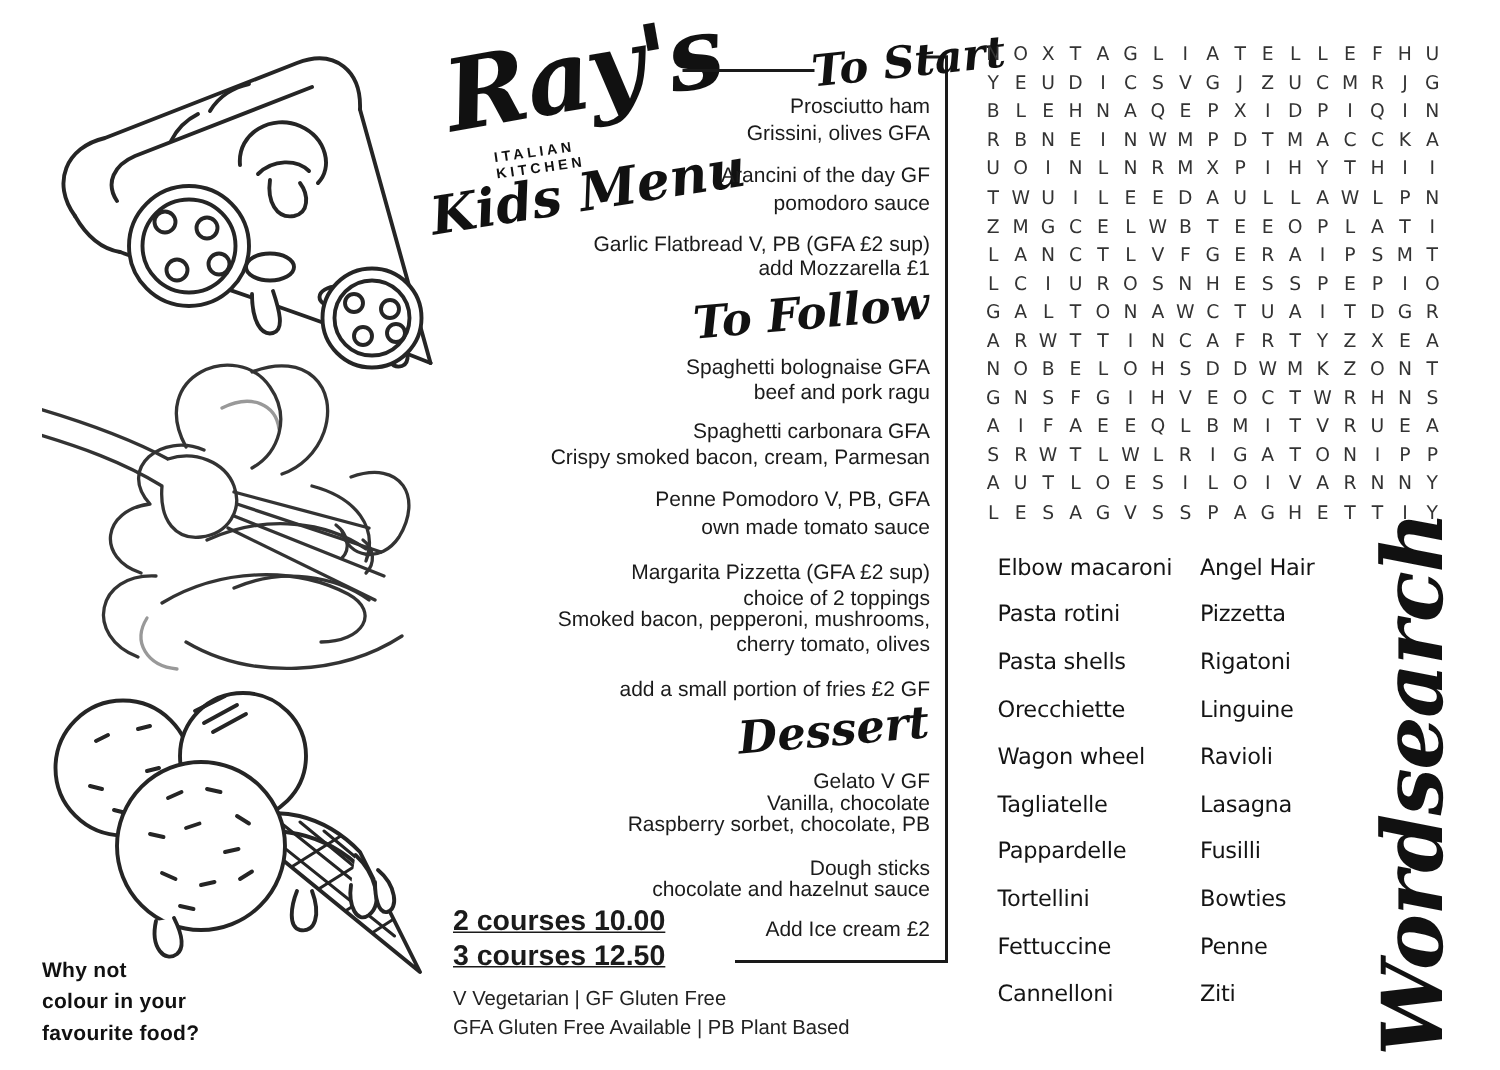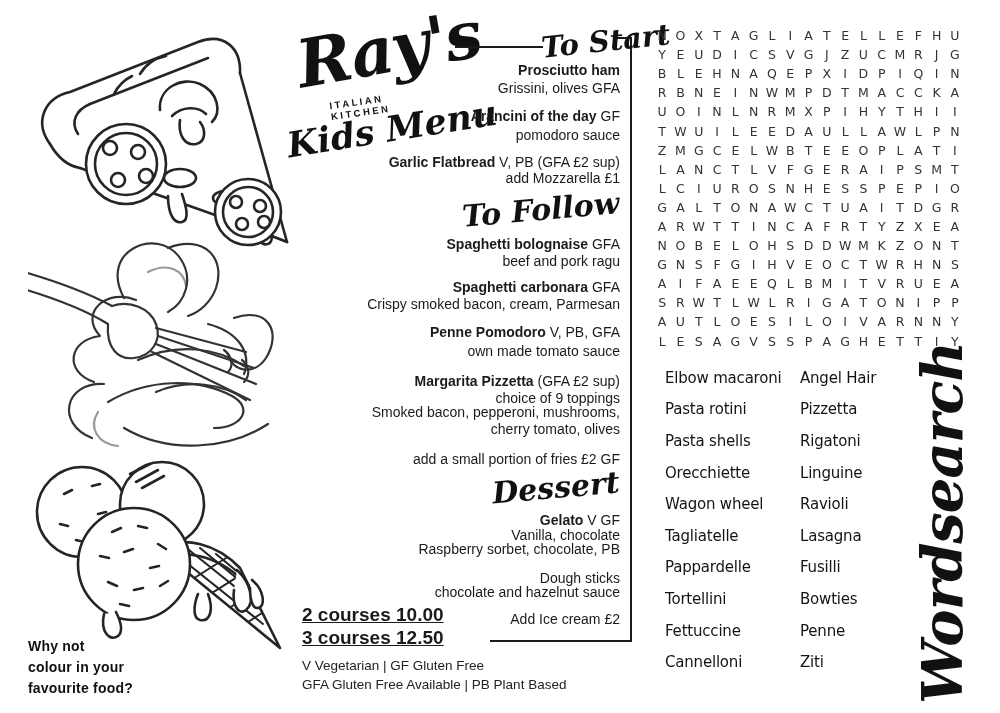--- a/index.html
+++ b/index.html
@@ -1,21 +1,21 @@
 <!DOCTYPE html>
 <html><head>
 <meta charset="utf-8">
 <style>
   html,body{margin:0;padding:0;background:#fff;}
   body{width:1000px;height:713px;position:relative;overflow:hidden;
        font-family:"Liberation Sans","DejaVu Sans",sans-serif;color:#1b1b1b;}
   .abs{position:absolute;}
   
   .mline{position:absolute;right:380px;white-space:nowrap;font-size:14px;color:#1b1b1b;}
-  .b{font-weight:bold;padding-left:13px;}
+  .b{font-weight:normal;padding-left:13px;}
   .script{font-family:"DejaVu Serif",serif;font-style:italic;font-weight:bold;color:#111;}
   .rule{position:absolute;background:#1a1a1a;}
   .price{position:absolute;left:302px;font-size:19px;font-weight:bold;white-space:nowrap;text-decoration:underline;}
   .legend{position:absolute;left:302px;font-size:13.5px;white-space:nowrap;color:#222;}
   
   .brand-name{position:absolute;left:296px;top:10px;font-size:66px;transform:rotate(-10deg);letter-spacing:-2px;}
   .brand-tag{position:absolute;left:330px;top:96px;font-size:9.5px;font-weight:bold;letter-spacing:2.5px;
              transform:rotate(-8deg);line-height:11px;color:#111;}
   .brand-kids{position:absolute;left:286px;top:108px;font-size:35px;transform:rotate(-9deg);letter-spacing:0px;}
   
@@ -148,21 +148,21 @@
 
 <div class="script abs" style="right:380px;top:192px;font-size:30px;transform:rotate(-5deg);">To Follow</div>
 
 <div class="mline" style="top:236px"><span class="b">Spaghetti bolognaise</span><span> GFA</span></div>
 <div class="mline" style="top:253px"><span>beef and pork ragu</span></div>
 <div class="mline" style="top:279px"><span class="b">Spaghetti carbonara</span><span> GFA</span></div>
 <div class="mline" style="top:296px"><span>Crispy smoked bacon, cream, Parmesan</span></div>
 <div class="mline" style="top:324px"><span class="b">Penne Pomodoro</span><span> V, PB, GFA</span></div>
 <div class="mline" style="top:343px"><span>own made tomato sauce</span></div>
 <div class="mline" style="top:373px"><span class="b">Margarita Pizzetta</span><span> (GFA £2 sup)</span></div>
-<div class="mline" style="top:390px"><span>choice of 9 toppings</span></div>
+<div class="mline" style="top:390px"><span>choice of 2 toppings</span></div>
 <div class="mline" style="top:404px"><span>Smoked bacon, pepperoni, mushrooms,</span></div>
 <div class="mline" style="top:421px"><span>cherry tomato, olives</span></div>
 <div class="mline" style="top:451px"><span>add a small portion of fries £2 GF</span></div>
 
 <div class="script abs" style="right:380px;top:470px;font-size:30px;transform:rotate(-5deg);">Dessert</div>
 
 <div class="mline" style="top:512px"><span class="b">Gelato</span><span> V GF</span></div>
 <div class="mline" style="top:527px"><span>Vanilla, chocolate</span></div>
 <div class="mline" style="top:541px"><span>Raspberry sorbet, chocolate, PB</span></div>
 <div class="mline" style="top:570px"><span>Dough sticks</span></div>

